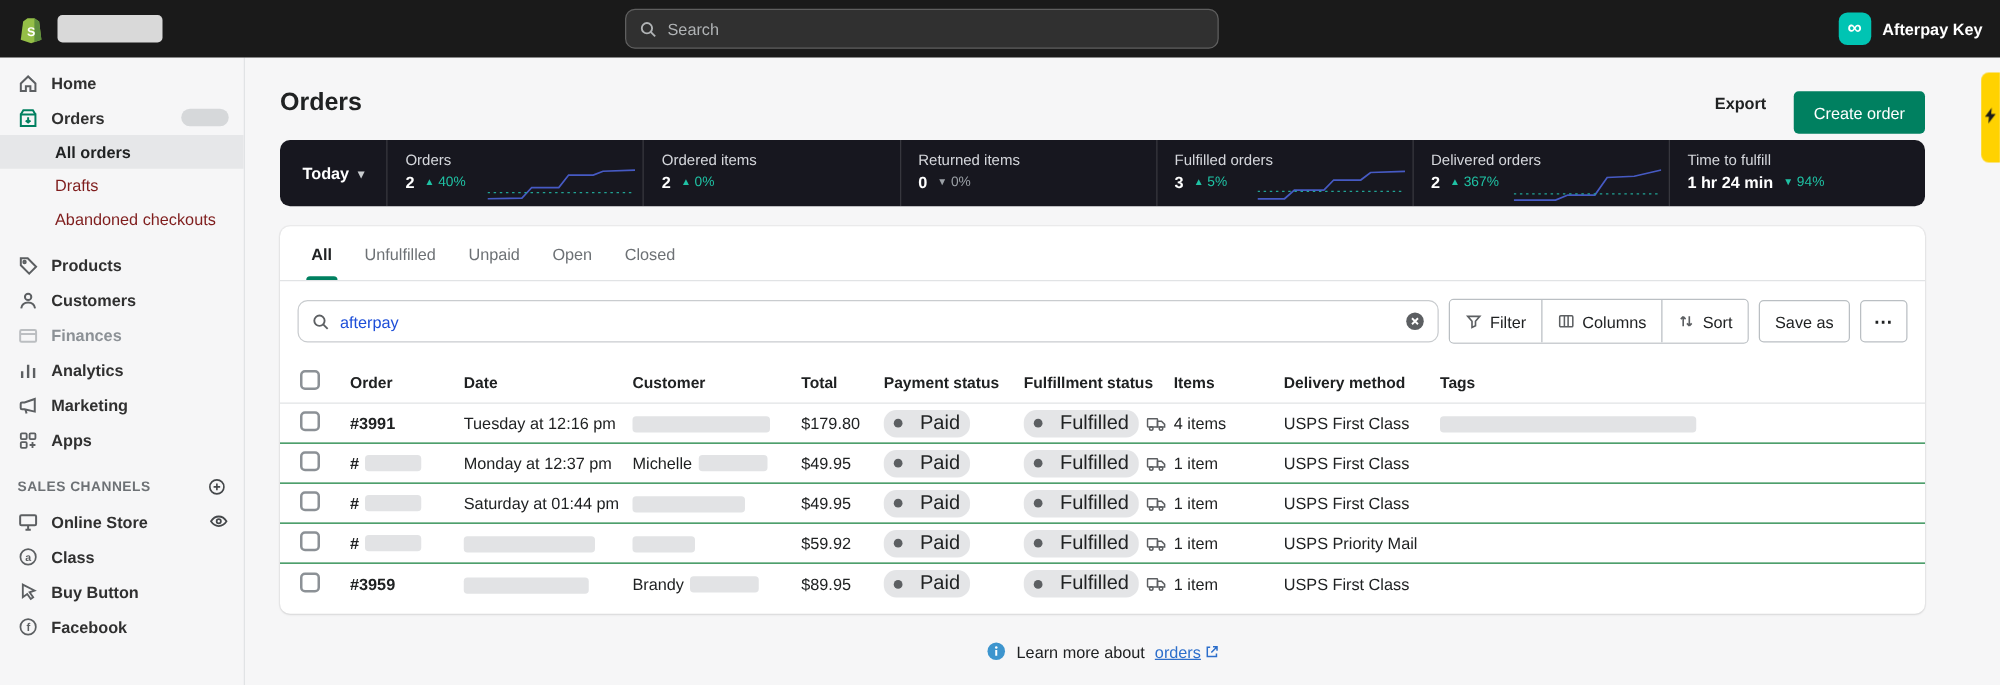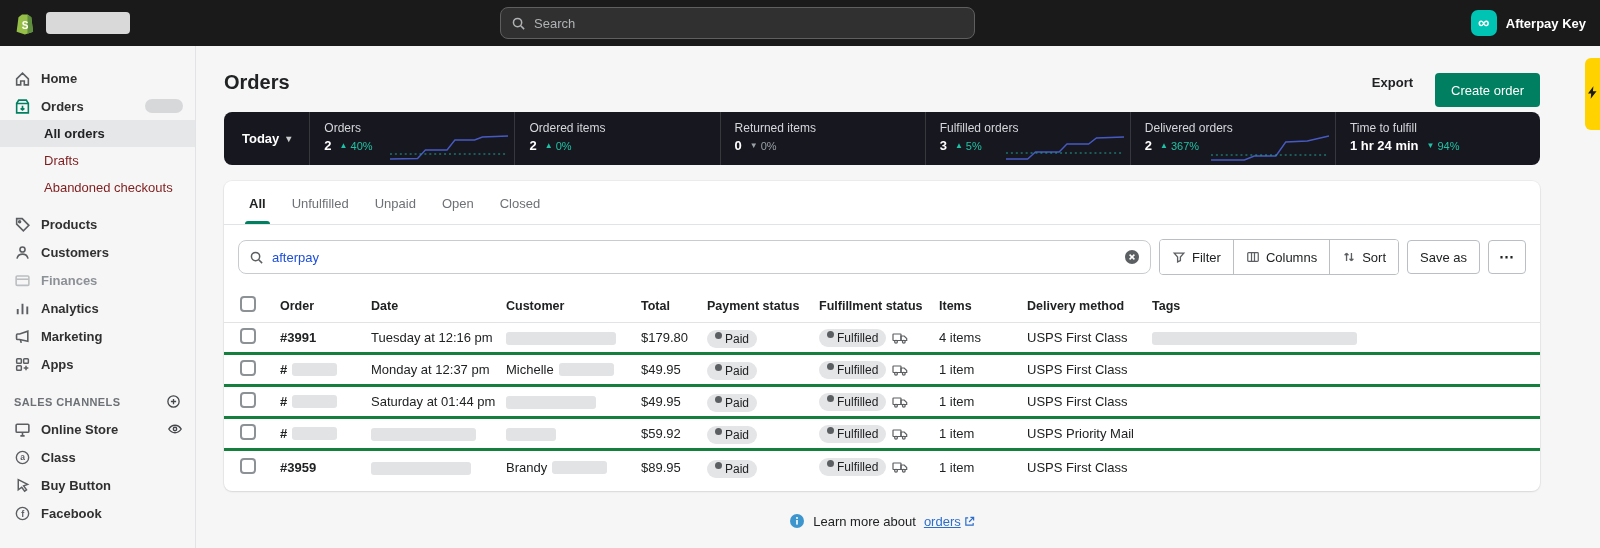--- a/index.html
+++ b/index.html
@@ -12,21 +12,21 @@
   .store-redact { width:84px; height:22px; background:#d9d9d9; border-radius:4px; }
   .topbar-search { position:absolute; left:500px; top:7px; width:475px; height:32px; background:#303030; border:1px solid #5f5f5f; border-radius:8px; display:flex; align-items:center; gap:8px; padding:0 10px; }
   .topbar-search input { flex:1; background:transparent; border:none; outline:none; color:#e3e3e3; font-size:13px; font-family:inherit; }
   .topbar-search input::placeholder { color:#b0b3b5; }
   .topbar-right { margin-left:auto; display:flex; align-items:center; gap:9px; cursor:pointer; }
   .afterpay-badge { width:26px; height:26px; border-radius:7px; background:#00c4b3; display:flex; align-items:center; justify-content:center; color:#fff; font-size:16px; font-weight:bold; }
   .afterpay-label { color:#fff; font-size:13px; font-weight:600; }
 
   
   .shell { display:flex; height:502px; }
-  .sidebar { width:196px; flex-shrink:0; background:#f6f6f7; border-right:1px solid #e1e3e5; padding-top:18px; overflow:hidden; }
+  .sidebar { width:196px; flex-shrink:0; background:#f6f6f7; border-right:1px solid #e1e3e5; padding-top:6px; overflow:hidden; }
   .nav-item { display:flex; align-items:center; gap:10px; height:28px; padding:0 12px 0 14px; font-size:13px; font-weight:600; color:#303030; cursor:pointer; }
   .nav-item svg { flex-shrink:0; }
   .nav-sub { display:flex; align-items:center; height:27px; padding:0 12px 0 44px; font-size:13px; color:#7f1d1d; cursor:pointer; }
   .nav-sub.selected { background:#e6e7e9; color:#202223; font-weight:600; }
   .nav-badge { margin-left:auto; width:38px; height:14px; background:#d6d8da; border-radius:7px; }
   .nav-muted { color:#8c9196; }
   .nav-muted svg { opacity:.55; }
   .section-gap { height:9px; }
   .sales-header { display:flex; align-items:center; justify-content:space-between; padding:16px 14px 6px 14px; font-size:11px; font-weight:700; letter-spacing:.4px; color:#6d7175; }
   .eye-btn { margin-left:auto; display:flex; cursor:pointer; }
@@ -66,26 +66,26 @@
   .clear-btn { display:flex; cursor:pointer; }
   .btn-group { display:flex; border:1px solid #babfc3; border-radius:4px; overflow:hidden; }
   .btn-group .btn { border:none; border-radius:0; }
   .btn-group .btn + .btn { border-left:1px solid #babfc3; }
   .btn { display:flex; align-items:center; gap:6px; height:34px; padding:0 12px; background:#fff; border:1px solid #babfc3; border-radius:4px; font-size:13px; font-weight:500; color:#202223; cursor:pointer; font-family:inherit; white-space:nowrap; }
   .btn-more { font-size:15px; font-weight:700; letter-spacing:1px; padding:0 10px; }
 
   
   .thead, .trow { display:grid; grid-template-columns:40px 91px 135px 135px 66px 112px 120px 88px 125px 1fr; align-items:center; padding:0 16px; }
   .thead { height:34px; border-bottom:1px solid #e1e3e5; font-size:12.5px; font-weight:600; color:#202223; }
-  .trow { height:32px; border-bottom:3px solid #15803d; font-size:13px; color:#202223; cursor:pointer; }
+  .trow { height:32px; border-bottom:1px solid #15803d; font-size:13px; color:#202223; cursor:pointer; }
   .trow:last-child { border-bottom:none; }
   .table-wrap { padding-bottom:8px; }
   .cb { width:16px; height:16px; border:2px solid #8c9196; border-radius:4px; background:#fff; cursor:pointer; display:inline-block; }
   .order-num { font-weight:600; }
-  .pill { display:inline-flex; gap:3px; background:#e4e5e7; border-radius:10px; padding:2px 8px; font-size:12px; color:#202223; }
+  .pill { display:inline-flex; align-items:center; gap:14px; background:#e4e5e7; border-radius:10px; padding:2px 8px; font-size:16px; color:#202223; }
   .pill .dot { width:7px; height:7px; border-radius:50%; background:#5c5f62; }
   .c-ful { display:flex; align-items:center; gap:6px; }
   .redact { display:inline-block; height:13px; background:#e2e3e5; border-radius:3px; vertical-align:middle; }
   .w45{width:45px} .w50{width:50px} .w55{width:55px} .w90{width:90px} .w100{width:100px} .w105{width:105px} .w110{width:110px} .w205{width:205px}
   .cell-flex { display:flex; align-items:center; gap:5px; }
 
   
   .help { display:flex; align-items:center; justify-content:center; gap:8px; margin-top:22px; font-size:13px; color:#202223; }
   .help a { color:#2c6ecb; text-decoration:underline; display:inline-flex; align-items:center; gap:3px; cursor:pointer; }
 

